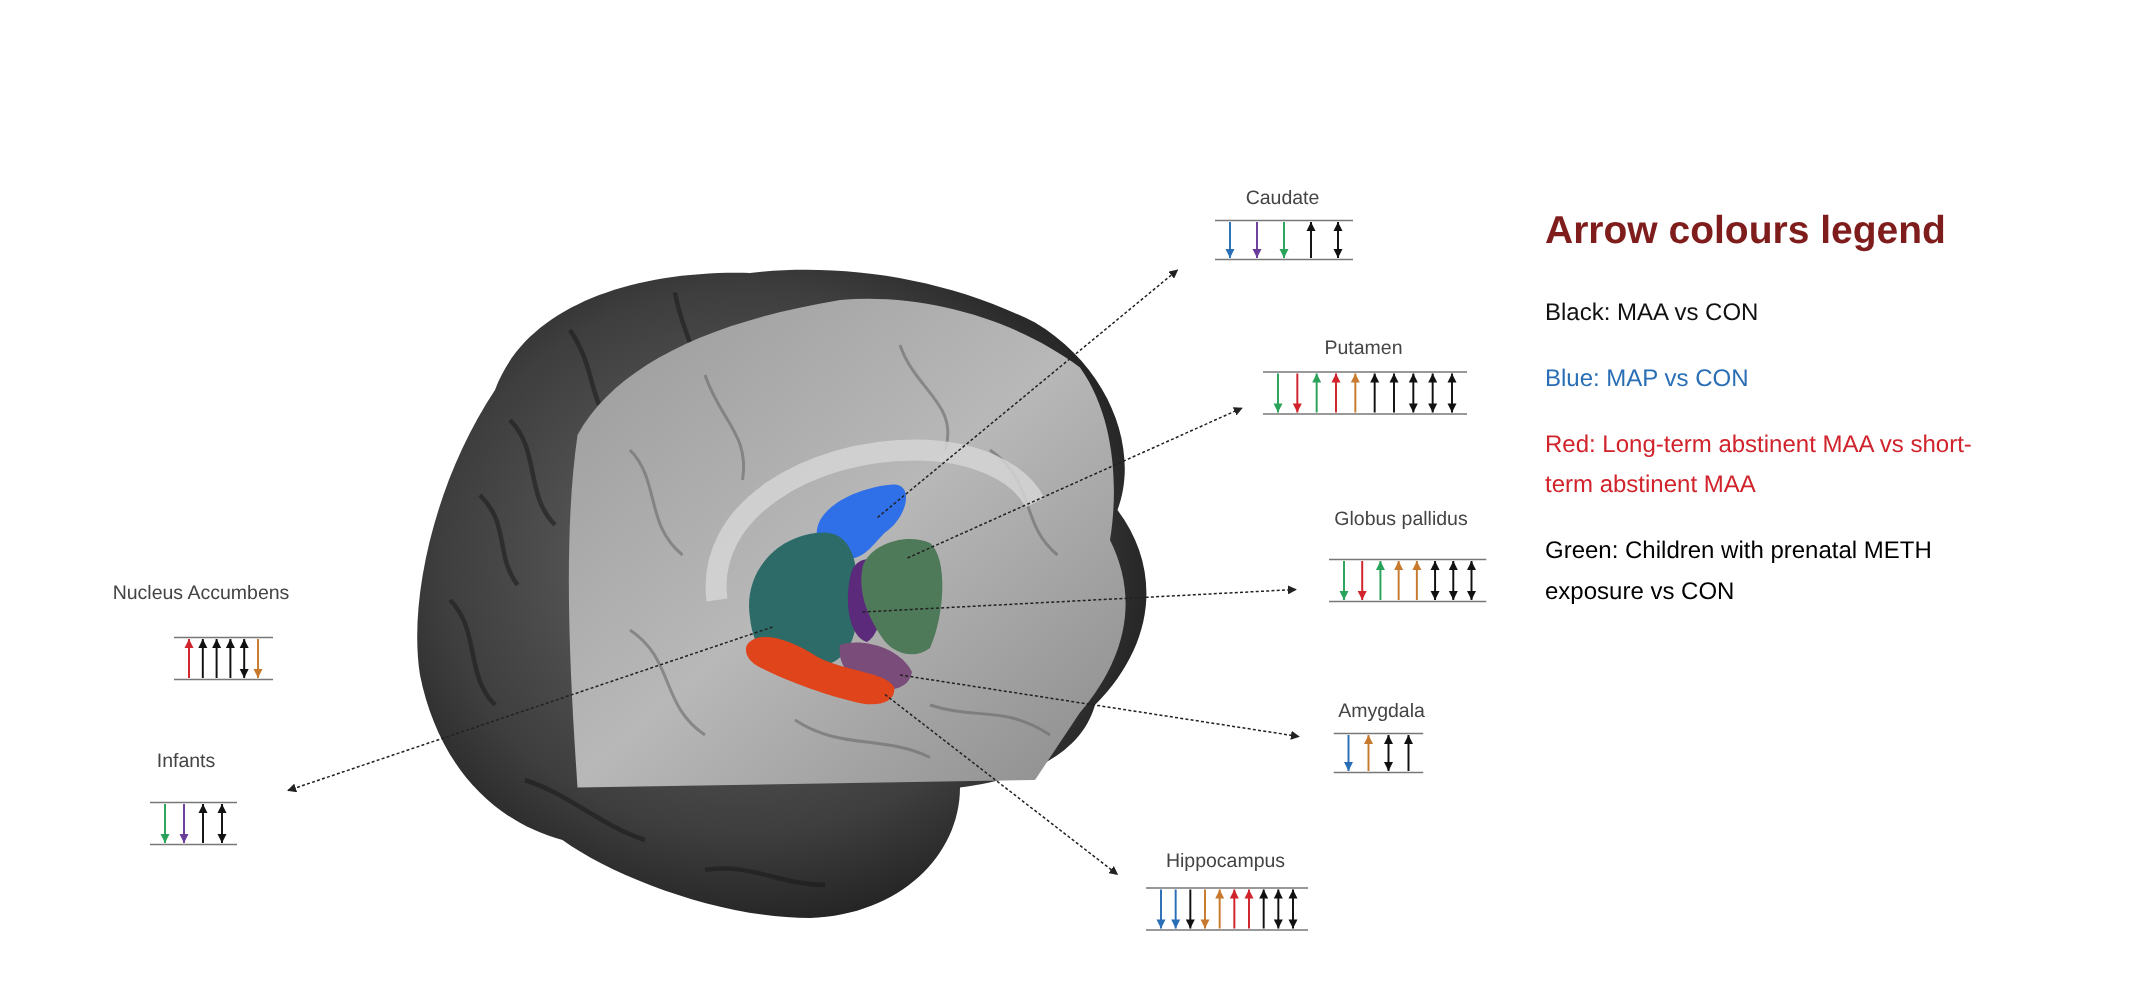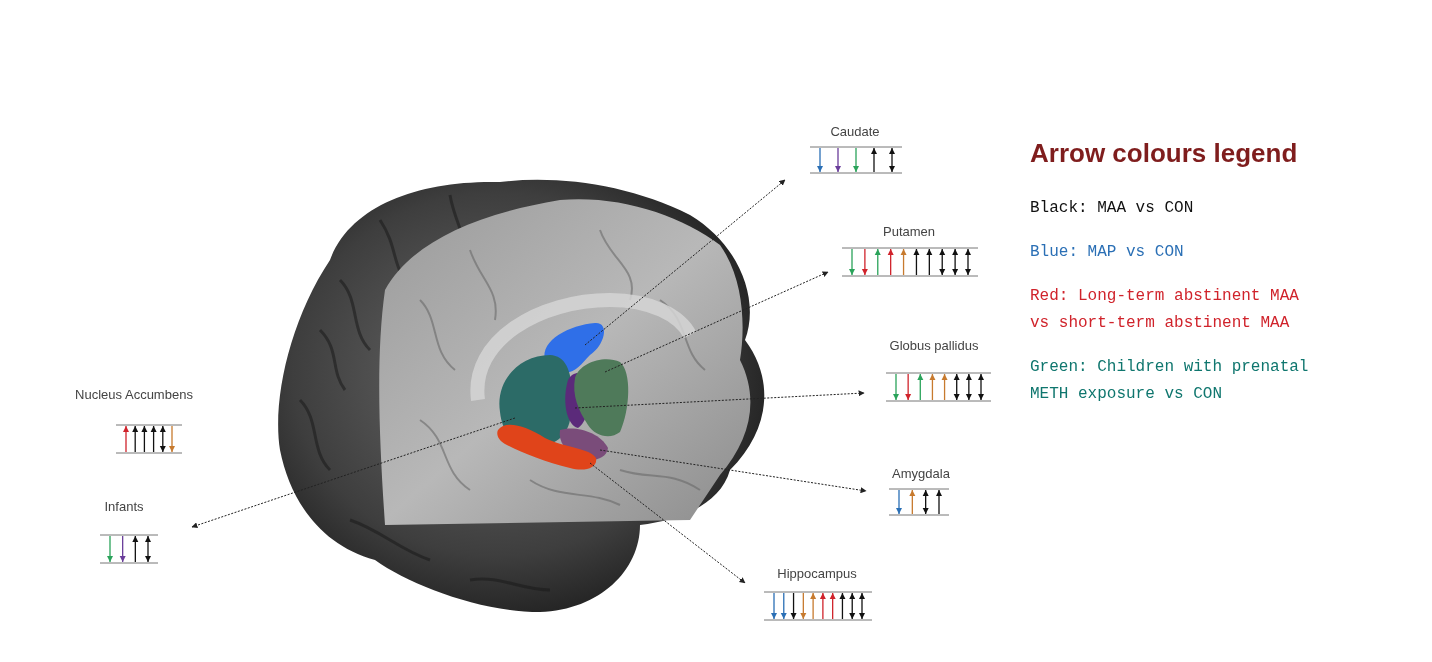--- a/index.html
+++ b/index.html
@@ -2,21 +2,21 @@
 <html><head>
 <meta charset="utf-8">
 <style>
   html,body{margin:0;padding:0;background:#fff;}
   body{width:1432px;height:662px;position:relative;overflow:hidden;font-family:"Liberation Sans",sans-serif;}
   #stage{position:absolute;left:0;top:0;width:1432px;height:476px;}
   .region-label{position:absolute;font-size:13px;color:#444;white-space:nowrap;transform:translateX(-50%);}
   .arrow-box{position:absolute;}
   .legend{position:absolute;left:1030px;top:138px;}
   .legend-title{font-size:26px;font-weight:bold;color:#7f1d1d;margin:0 0 26px 0;}
-  .legend-item{font-size:16px;line-height:27px;margin-bottom:17px;max-width:290px;font-family:Liberation Mono, monospace;}
+  .legend-item{font-size:16px;line-height:27px;margin-bottom:17px;max-width:290px;}
 </style>
 </head>
 <body>
 
 <div id="stage">
   <svg id="brain-svg" width="1432" height="662" style="position:absolute;left:0;top:0;">
     <defs>
       <radialGradient id="g-outer" cx="45%" cy="45%" r="60%">
         <stop offset="0" stop-color="#6a6a6a"></stop>
         <stop offset="0.7" stop-color="#3e3e3e"></stop>
@@ -315,15 +315,15 @@
         <path d="M45,9 L48,3 L51,9 Z" fill="#111111"></path>
         <path d="M45,23 L48,29 L51,23 Z" fill="#111111"></path>
       </g>
     </svg>
 
   <div class="legend">
     <div class="legend-title">Arrow colours legend</div>
     <div class="legend-item" style="color: rgb(17, 17, 17);">Black: MAA vs CON</div>
     <div class="legend-item" style="color: rgb(42, 111, 181);">Blue: MAP vs CON</div>
     <div class="legend-item" style="color: rgb(208, 35, 43);">Red: Long-term abstinent MAA vs short-term abstinent MAA</div>
-    <div class="legend-item" style="color: #0f766e;">Green: Children with prenatal METH exposure vs CON</div>
+    <div class="legend-item" style="color: #000000;">Green: Children with prenatal METH exposure vs CON</div>
   </div>
 </div>
 
 </body></html>

